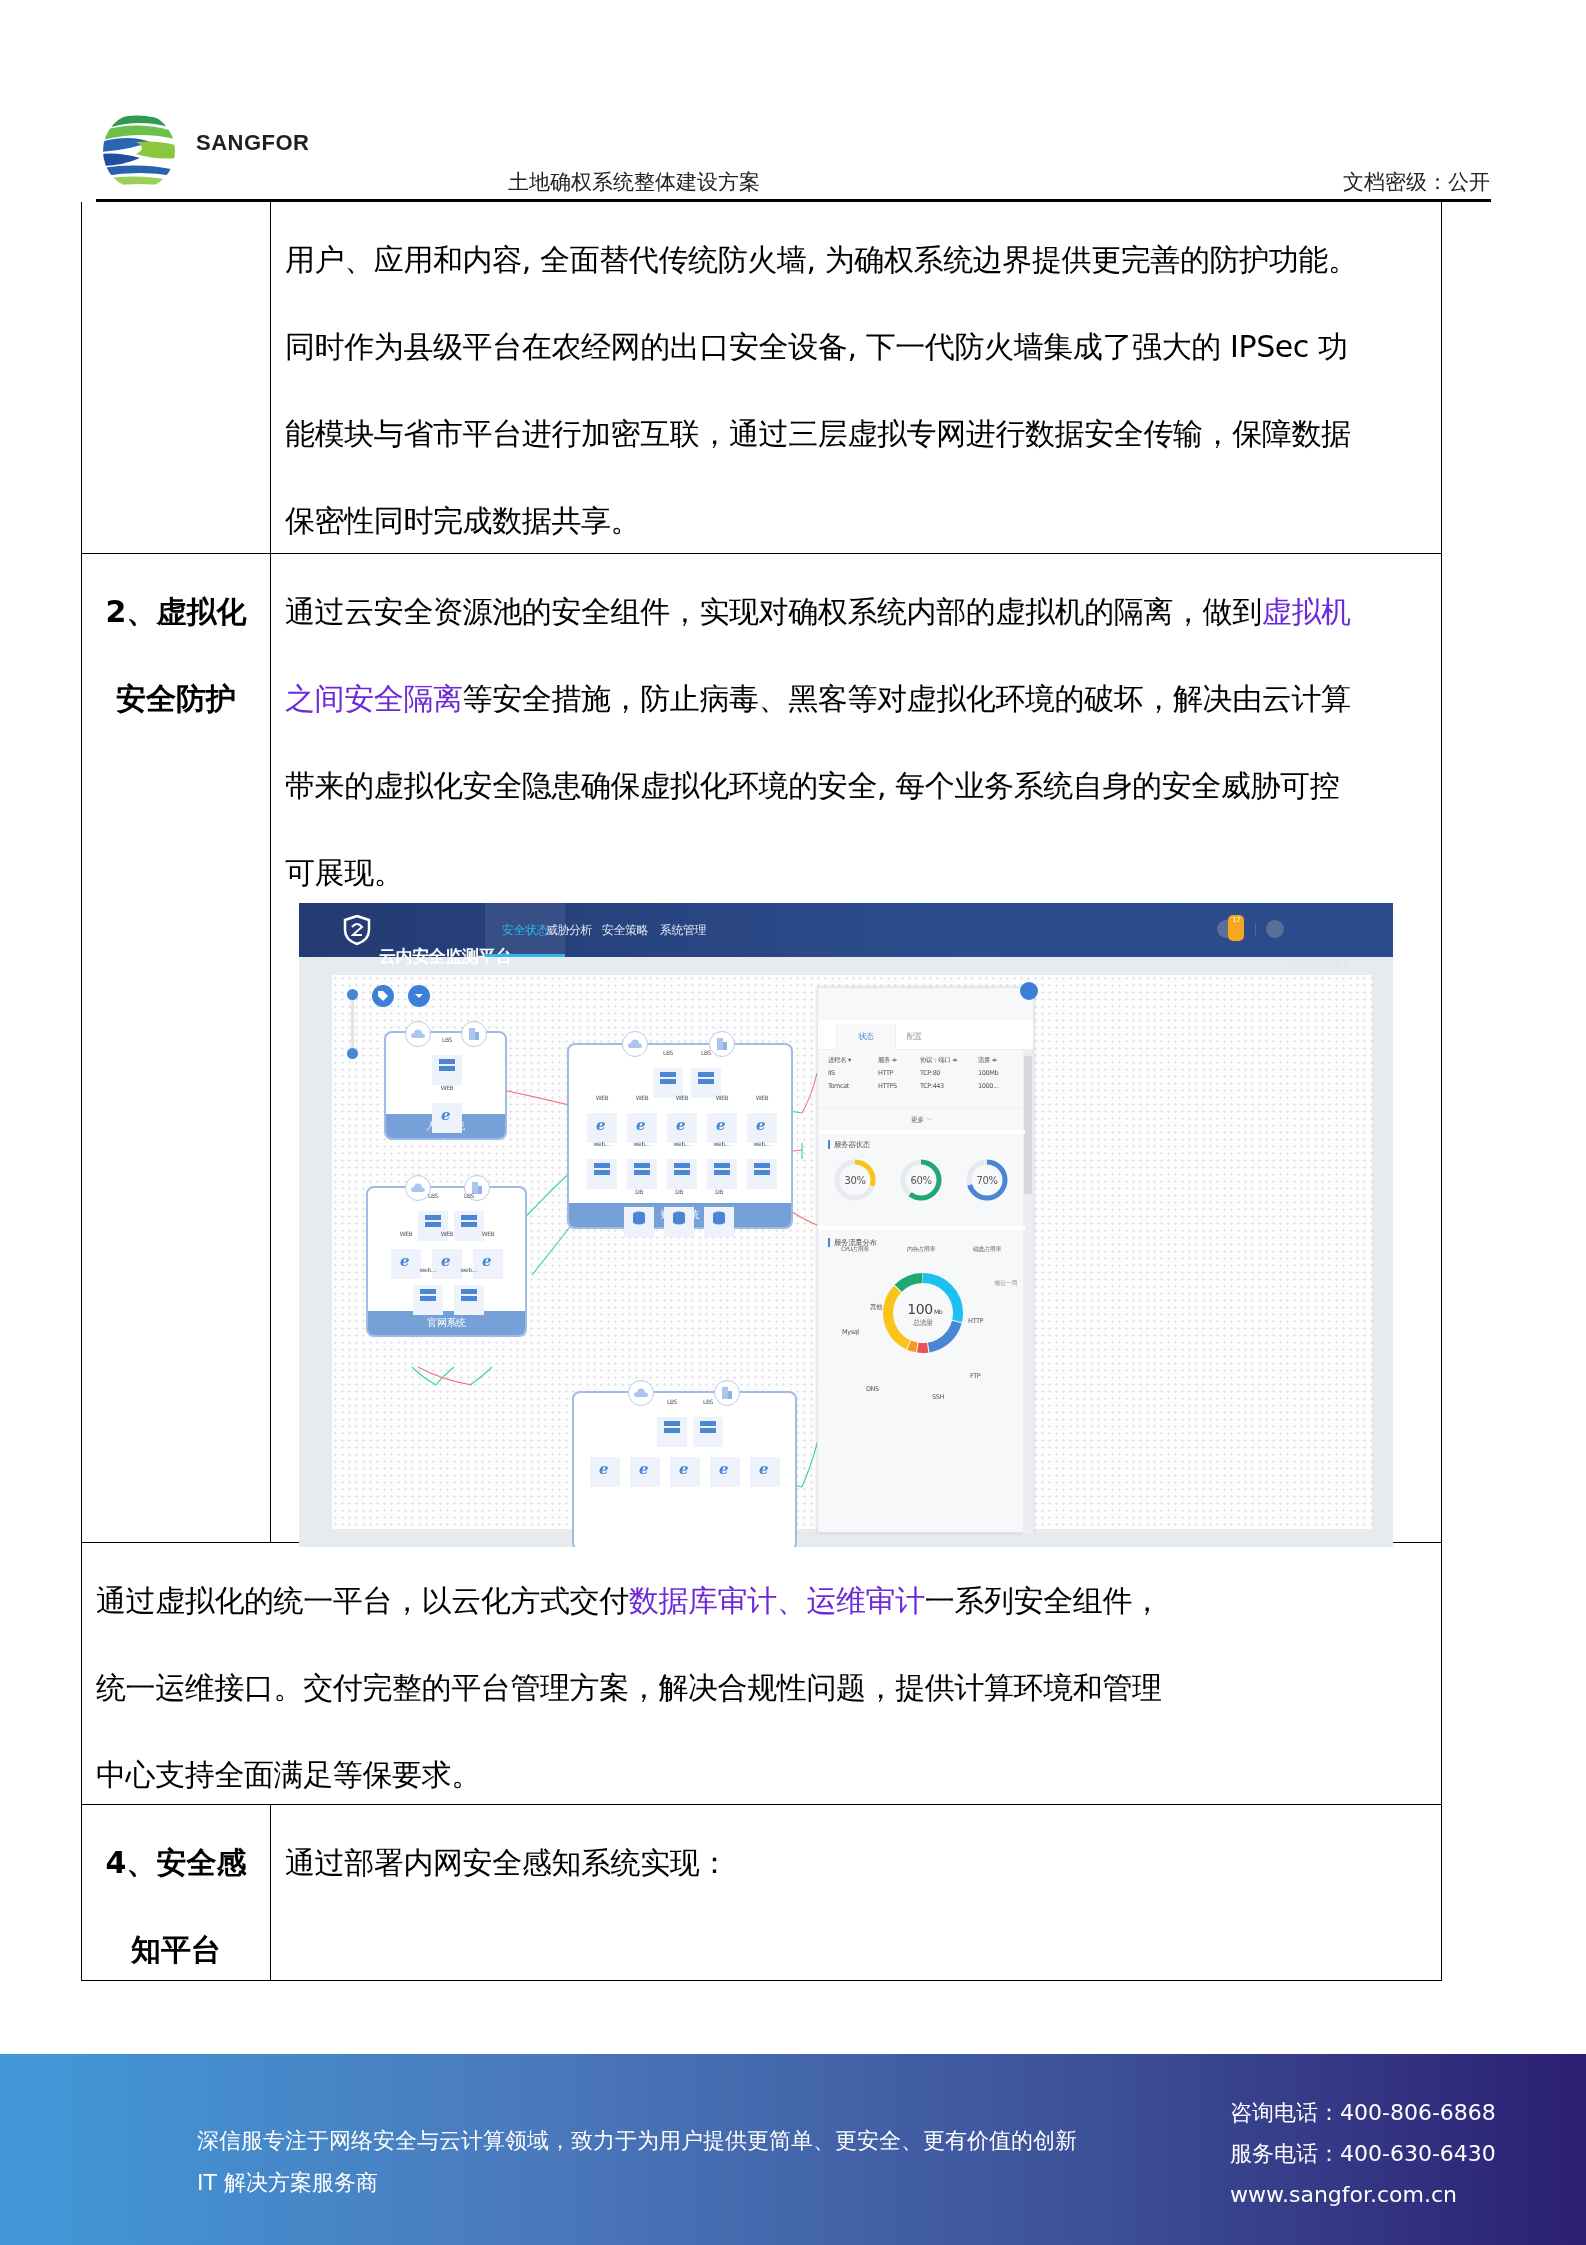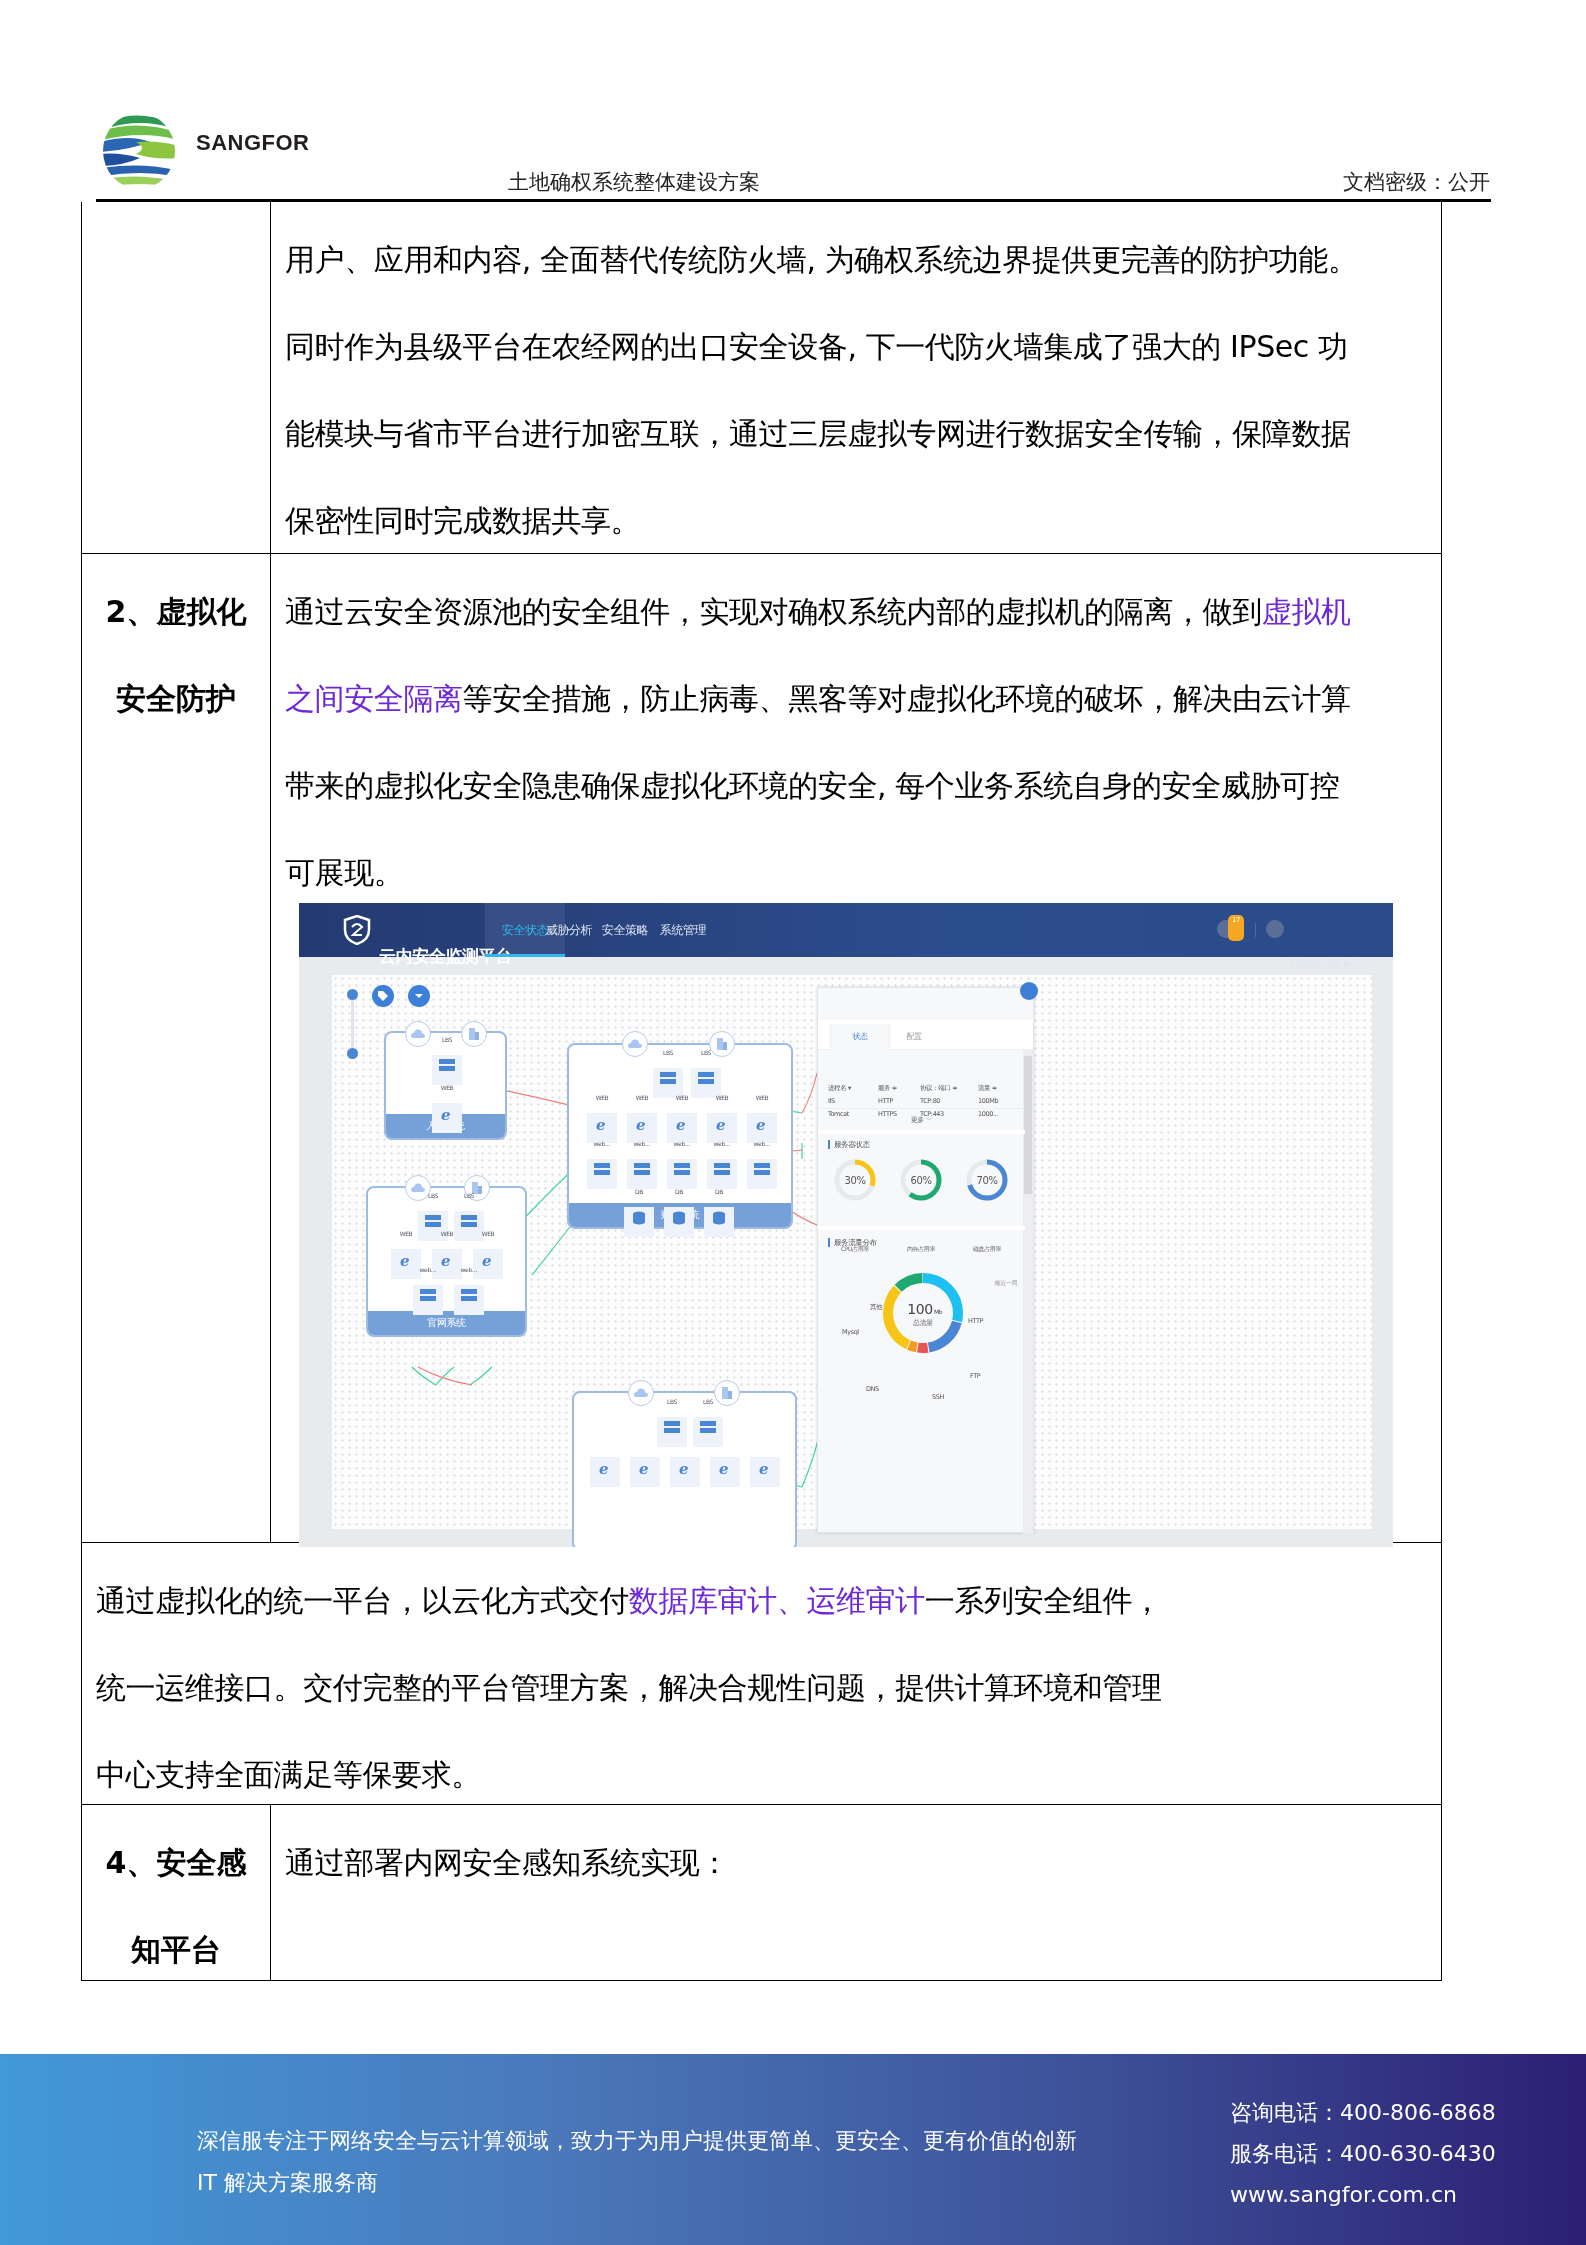--- a/index.html
+++ b/index.html
@@ -61,21 +61,21 @@
 
   
   .panel { position: absolute; left: 485px; top: 12px; width: 217px; height: 546px; background: #f7f8fa; box-shadow: 0 0 3px rgba(0,0,0,0.15); border: 1px solid #e1e4e9; }
   .panel-menu { position: absolute; left: 688px; top: 7px; width: 18px; height: 18px; border-radius: 50%; background: #3c7fd6; }
   .panel-title { position: absolute; left: 10px; top: 12px; font-size: 9px; color: #555; white-space: nowrap; }
   .panel-tabs { position: absolute; left: 0; top: 32px; width: 100%; height: 30px; background: #fff; border-bottom: 1px solid #eef0f3; }
   .panel-tab { position: absolute; top: 4px; height: 26px; width: 60px; line-height: 26px; font-size: 8px; text-align: center; color: #999; }
   .panel-tab.active { background: #f7f8fa; color: #4a86d4; border-left: 1px solid #eef0f3; border-right: 1px solid #eef0f3; }
   .panel-scroll { position: absolute; right: 0; top: 62px; width: 10px; height: 484px; background: #eceef1; }
   .panel-scroll .thumb { position: absolute; left: 1px; top: 6px; width: 8px; height: 138px; background: #d6d8dc; }
-  .ptable { position: absolute; left: 10px; top: 94px; width: 190px; font-size: 6.5px; color: #555; }
+  .ptable { position: absolute; left: 10px; top: 66px; width: 190px; font-size: 6.5px; color: #555; }
   .ptable .pr { display: flex; height: 13px; line-height: 13px; }
   .ptable .pc { white-space: nowrap; }
   .pc1 { width: 50px; } .pc2 { width: 42px; } .pc3 { width: 58px; } .pc4 { width: 40px; }
   .more { position: absolute; left: 0; width: 207px; top: 120px; height: 22px; line-height: 22px; text-align: center; font-size: 7px; color: #666; border-top: 1px solid #eceef1; }
   .more .chev { color: #4a86d4; }
   .section-h { position: absolute; left: 10px; font-size: 7.5px; color: #555; padding-left: 4px; border-left: 2px solid #4a86d4; line-height: 9px; white-space: nowrap; }
   .section-gap { position: absolute; left: 0; width: 207px; height: 4px; background: #fff; }
   .gauge { position: absolute; width: 46px; }
   .gauge svg { display: block; margin: 0 auto; }
   .gauge .gl { font-size: 6px; color: #666; text-align: center; margin-top: 3px; white-space: nowrap; }
@@ -495,21 +495,21 @@
             </div>
           <div class="node" style="left:418px; top:482px;">
               <svg width="16" height="14" viewBox="0 0 16 14">
                 <text x="2" y="13" font-size="15" font-style="italic" font-weight="bold" fill="#4a86d4" font-family="DejaVu Serif, serif">e</text>
               </svg>
             </div>
 
           <div class="panel">
             <div class="panel-title">WEB001(财务系统/WEB)</div>
             <div class="panel-tabs">
-              <div class="panel-tab active" style="left:12px;">状态</div>
+              <div class="panel-tab active" style="left:18px;">状态</div>
               <div class="panel-tab" style="left:66px;">配置</div>
             </div>
             <div class="panel-scroll">
                 <div class="thumb"></div>
               </div>
 
             <div class="ptable">
               <div class="pr">
                 <span class="pc pc1">进程名 ▾</span>
                 <span class="pc pc2">服务 ≑</span>

